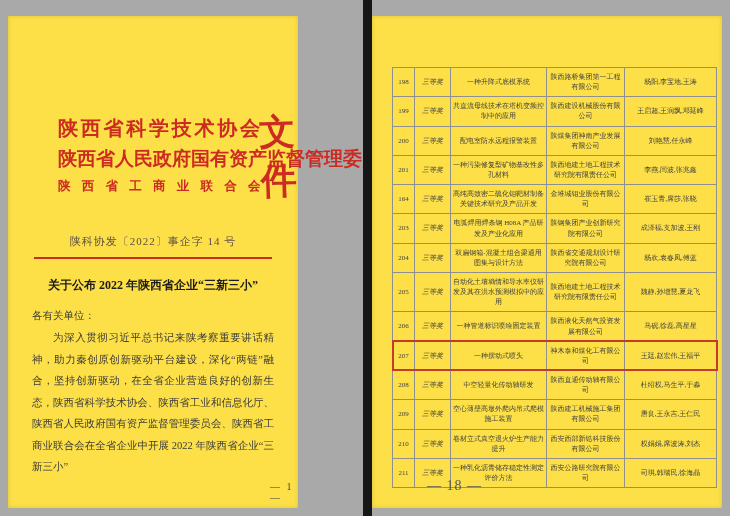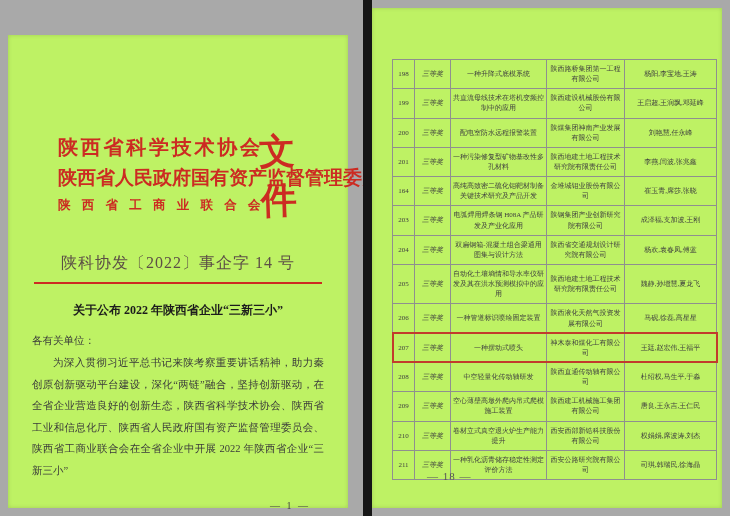--- a/index.html
+++ b/index.html
@@ -4,25 +4,25 @@
 <style>
   html,body{margin:0;padding:0;}
   body{
     width:730px;height:516px;
     background:#a9a9a9;
     position:relative;
     font-family:"Liberation Serif","DejaVu Serif",serif;
     overflow:hidden;
   }
   .page{
-    position:absolute;top:8px;bottom:8px;
-    background:#bef264;
+    position:absolute;top:16px;bottom:8px;
+    background:#fde047;
     box-shadow:inset 0 0 4px rgba(0,0,0,.15);
   }
-  .page-left{left:8px;width:340px;margin-top:27px;}
+  .page-left{left:8px;width:290px;}
   .page-gap{position:absolute;top:0;bottom:0;left:363px;width:9px;background:#161616;}
   .page-right{left:372px;width:350px;}
 
   
   .lp-header{
     margin-top:92px;
     display:flex;align-items:center;
     padding:0 22px 0 50px;
   }
   .org-lines{flex:1;}
@@ -42,21 +42,21 @@
   .doc-type{
     color:var(--red);
     font-size:36px;
     font-weight:bold;
     letter-spacing:2px;
     transform:rotate(-2deg);
   }
   .doc-number{
     margin-top:28px;
     text-align:center;
-    font-size:16px;
+    font-size:11px;
     color:#5c4f46;
     letter-spacing:1px;
   }
   .red-rule{
     margin:8px 26px 0 26px;
     height:2px;
     background:var(--red);
   }
   .lp-title{
     margin-top:16px;
@@ -106,21 +106,21 @@
   }
   .award-table .c-no{width:22px;}
   .award-table .c-award{width:36px;font-style:italic;}
   .award-table .c-project{width:96px;margin-left:40px;}
   .award-table .c-company{width:78px;}
   .award-table .c-people{width:92px;}
   tr.highlight{outline:2px solid #c23b2c;outline-offset:-1px;}
   .rp-footer{
     position:absolute;
     left:55px;top:462px;
-    font-size:11px;color:#555;
+    font-size:14px;color:#555;
     letter-spacing:1px;
   }
   :root{--red:#cc2b22;}
 </style>
 </head>
 <body>
 
 <div class="page page-left">
   <div class="lp-header">
     <div class="org-lines">

